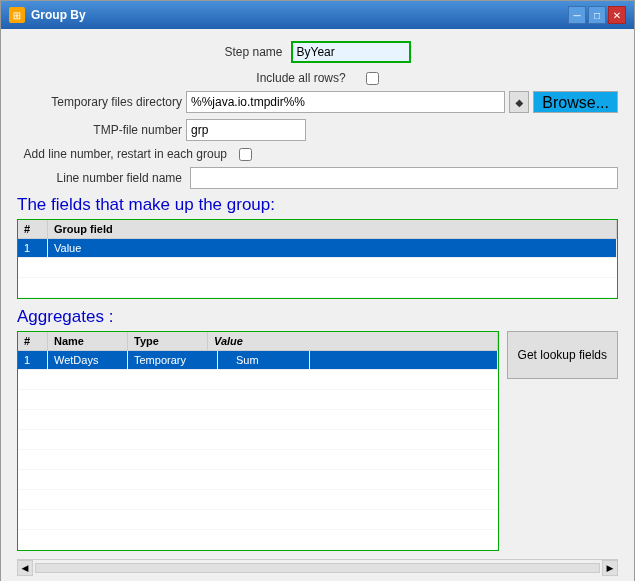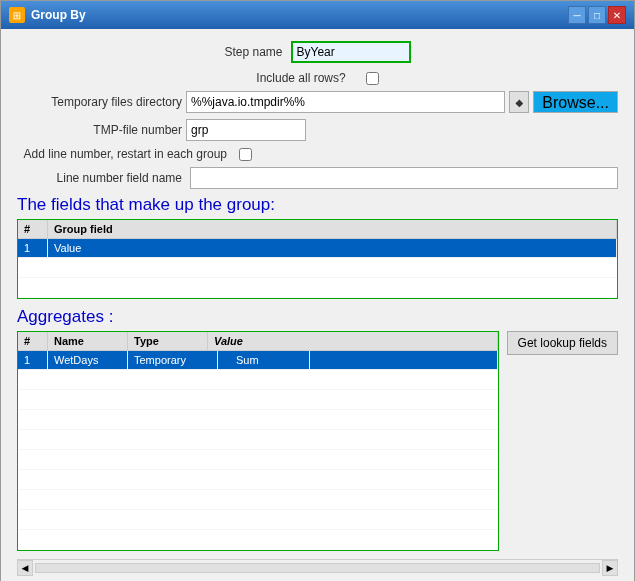--- a/index.html
+++ b/index.html
@@ -261,21 +261,21 @@
     }
     .th-name { width: 80px; }
     .th-subject { width: 90px; }
     .th-type { width: 80px; }
     .th-value { flex: 1; font-style: italic; }
     .td-name { width: 80px; }
     .td-subject { width: 90px; }
     .td-type { width: 80px; margin-left: 12px; }
     .td-value { flex: 1; }
     .get-lookup-btn {
-      padding: 4px 10px;
+      padding: 16px 10px;
       background: #e0e0e0;
       border: 1px solid #aaa;
       cursor: pointer;
       font-size: 12px;
       white-space: nowrap;
       align-self: flex-start;
     }
     .scrollbar-area {
       height: 16px;
       background: #f0f0f0;

